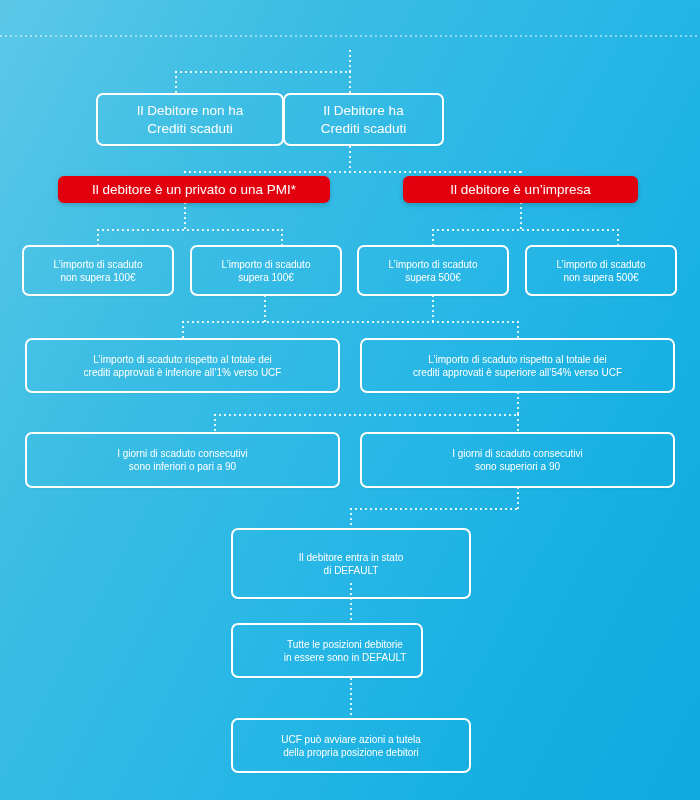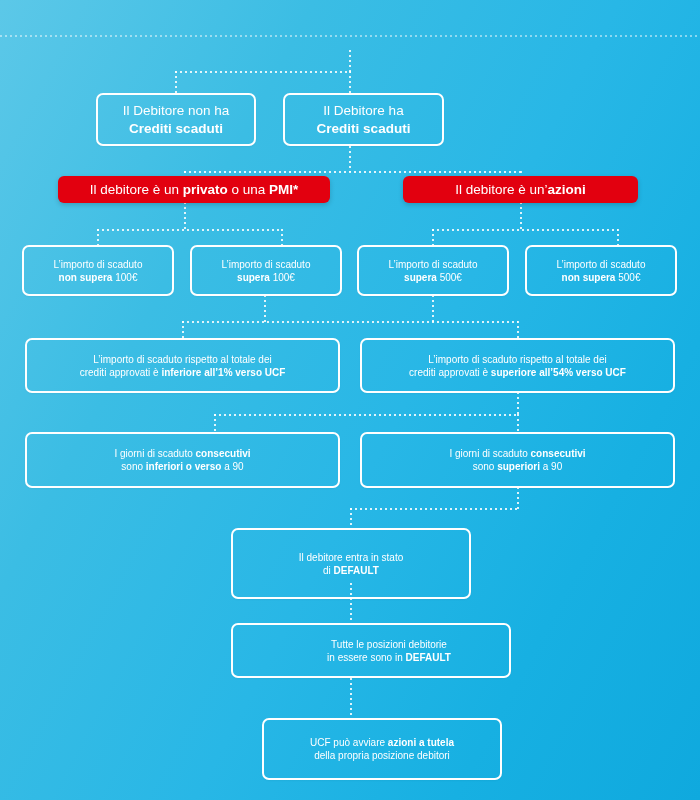--- a/index.html
+++ b/index.html
@@ -38,21 +38,21 @@
     display:flex;
     align-items:center;
     justify-content:center;
     text-align:center;
     color:#ffffff;
     line-height:1.28;
     border-radius:7px;
     padding:6px 10px;
   }
   .node .txt { display:block; width:100%; }
-  .node b { font-weight:700; }
+  .node b { font-weight:400; }
 
   .node.outline {
     border:2px solid #ffffff;
     background:transparent;
     font-size:13.5px;
     box-shadow:0 1px 2px rgba(0,0,0,.04);
   }
   .node.banner {
     background:#e2000f;
     border:none;
@@ -104,34 +104,34 @@
 
   <div class="conn v" style="left:517px; top:487px; height:22px;"></div>
   <div class="conn h" style="left:350px; top:508px; width:169px;"></div>
   <div class="conn v" style="left:350px; top:508px; height:20px;"></div>
 
   <div class="conn v" style="left:350px; top:583px; height:40px;"></div>
 
   <div class="conn v" style="left:350px; top:678px; height:40px;"></div>
 
 
-  <div class="node outline" style="left:96px; top:93px; width:160px; height:53px;">
+  <div class="node outline" style="left:96px; top:93px; width:188px; height:53px;">
     <span class="txt">Il Debitore non ha<br><b>Crediti scaduti</b></span>
   </div>
 
   <div class="node outline" style="left:283px; top:93px; width:161px; height:53px;">
     <span class="txt">Il Debitore ha<br><b>Crediti scaduti</b></span>
   </div>
 
   <div class="node banner" style="left:58px; top:176px; width:272px; height:27px;">
     <span class="txt">Il debitore è un <b>privato</b> o una <b>PMI*</b></span>
   </div>
 
   <div class="node banner" style="left:403px; top:176px; width:235px; height:27px;">
-    <span class="txt">Il debitore è un’<b>azioni</b></span>
+    <span class="txt">Il debitore è un’<b>impresa</b></span>
   </div>
 
   <div class="node outline small" style="left:22px; top:245px; width:152px; height:51px;">
     <span class="txt">L’importo di scaduto<br><b>non supera</b> 100€</span>
   </div>
 
   <div class="node outline small" style="left:190px; top:245px; width:152px; height:51px;">
     <span class="txt">L’importo di scaduto<br><b>supera</b> 100€</span>
   </div>
 
@@ -145,32 +145,32 @@
 
   <div class="node outline small" style="left:25px; top:338px; width:315px; height:55px;">
     <span class="txt">L’importo di scaduto rispetto al totale dei<br>crediti approvati è <b>inferiore all’1% verso UCF</b></span>
   </div>
 
   <div class="node outline small" style="left:360px; top:338px; width:315px; height:55px;">
     <span class="txt">L’importo di scaduto rispetto al totale dei<br>crediti approvati è <b>superiore all’54% verso UCF</b></span>
   </div>
 
   <div class="node outline small" style="left:25px; top:432px; width:315px; height:56px;">
-    <span class="txt">I giorni di scaduto <b>consecutivi</b><br>sono <b>inferiori o verso</b> a 90</span>
+    <span class="txt">I giorni di scaduto <b>consecutivi</b><br>sono <b>inferiori o pari</b> a 90</span>
   </div>
 
   <div class="node outline small" style="left:360px; top:432px; width:315px; height:56px;">
     <span class="txt">I giorni di scaduto <b>consecutivi</b><br>sono <b>superiori</b> a 90</span>
   </div>
 
   <div class="node outline small" style="left:231px; top:528px; width:240px; height:71px;">
     <span class="txt">Il debitore entra in stato<br>di <b>DEFAULT</b></span>
   </div>
 
-  <div class="node outline small" style="left:231px; top:623px; width:280px; height:55px;padding-left:46px;">
+  <div class="node outline small" style="left:231px; top:623px; width:192px; height:55px;padding-left:46px;">
     <span class="txt">Tutte le posizioni debitorie<br>in essere sono in <b>DEFAULT</b></span>
   </div>
 
-  <div class="node outline small" style="left:231px; top:718px; width:240px; height:62px;margin-left:31px;">
+  <div class="node outline small" style="left:231px; top:718px; width:240px; height:55px;">
     <span class="txt">UCF può avviare <b>azioni a tutela</b><br>della propria posizione debitori</span>
   </div>
 
 </div>
 
 </body></html>

